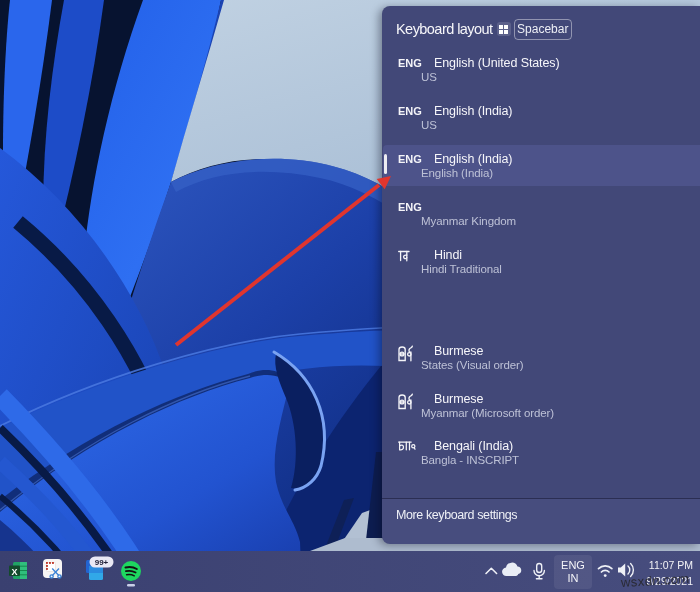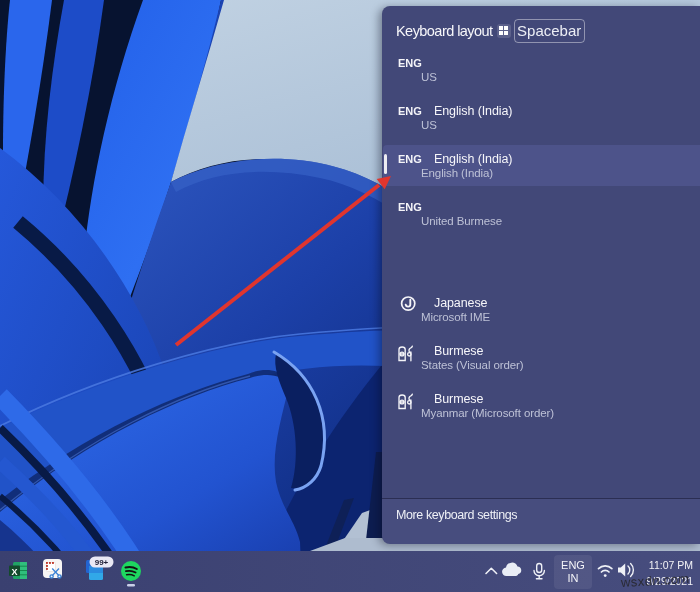--- a/index.html
+++ b/index.html
@@ -7,21 +7,21 @@
     font-family:"Liberation Sans",sans-serif;background:#081634;}
   #wall{position:absolute;left:0;top:0;}
   
   #panel{position:absolute;left:382px;top:6px;width:318px;height:537px;
     background:#424878;border-radius:8px 0 0 8px;color:#f4f4f8;box-shadow:-3px 2px 8px rgba(8,10,28,0.4);}
   #phead{padding:13px 0 0 14px;display:flex;align-items:center;}
   #phead .t{font-size:14.5px;letter-spacing:-0.55px;color:#f7f7fa;}
   .winkey{width:14px;height:14px;margin-left:4px;border-radius:3px;
     background:rgba(255,255,255,0.14);display:flex;align-items:center;justify-content:center;}
   .spacebar{margin-left:3px;border:1px solid rgba(255,255,255,0.42);border-radius:4px;
-    font-size:15px;padding:2px 2.5px 2.5px;color:#eceef5;}
+    font-size:12px;padding:2px 2.5px 2.5px;color:#eceef5;}
   .row{position:absolute;left:0;width:318px;height:48px;}
   .row .ic{position:absolute;left:16px;top:10px;font-weight:bold;font-size:11px;color:#f4f4f8;}
   .row .tt{position:absolute;left:52px;top:9px;font-size:12.5px;letter-spacing:-0.1px;color:#f6f6fa;}
   .row .st{position:absolute;left:39px;top:23.5px;font-size:11.5px;letter-spacing:-0.1px;color:#bdc1d6;}
   #hl{position:absolute;left:1px;top:139px;width:317px;height:41px;
     background:#4d538a;border-radius:4px 0 0 4px;}
   #pill{position:absolute;left:2px;top:148px;width:3px;height:20px;border-radius:2px;background:#ececf2;}
   #pfoot{position:absolute;left:0;top:492px;width:378px;height:45px;
     border-top:1px solid rgba(20,22,48,0.55);background:#474d7e;border-radius:0 0 0 8px;}
   #pfoot .t{position:absolute;left:14px;top:9px;font-size:12.5px;letter-spacing:-0.4px;color:#eef0f6;}
@@ -113,43 +113,48 @@
             <rect x="0" y="5" width="4" height="4" fill="#fff"></rect>
             <rect x="5" y="5" width="4" height="4" fill="#fff"></rect>
           </svg>
       </span>
       <span class="spacebar">Spacebar</span>
     </div>
     <div id="hl"></div>
     <div id="pill"></div>
     <div class="row" style="top:41px">
         <div class="ic">ENG</div>
+        <div class="tt">English (United States)</div>
         <div class="st">US</div>
       </div>
     <div class="row" style="top:89px">
         <div class="ic">ENG</div>
         <div class="tt">English (India)</div>
         <div class="st">US</div>
       </div>
     <div class="row" style="top:137px">
         <div class="ic">ENG</div>
         <div class="tt">English (India)</div>
         <div class="st">English (India)</div>
       </div>
     <div class="row" style="top:185px">
         <div class="ic">ENG</div>
-        <div class="st">United Burmese</div>
-      </div>
-    <div class="row" style="top:281px">
-        <div class="ic" id="ic-jp"><svg width="17" height="16" viewBox="0 0 17 16" style="margin-top:-1px;margin-left:2px">
-            <circle cx="8.2" cy="7.6" r="6.6" stroke="#f4f4f8" stroke-width="1.7" fill="none"></circle>
-            <path d="M10.3,3.8 L10.3,8.4 C10.3,11.2 6.2,11.3 5.7,8.8" stroke="#f4f4f8" stroke-width="1.9" fill="none" stroke-linecap="round"></path>
-          </svg></div>
-        <div class="tt">Japanese</div>
-        <div class="st">Microsoft IME</div>
+        <div class="st">Myanmar Kingdom</div>
+      </div>
+    <div class="row" style="top:233px">
+        <div class="ic" id="ic-hi"><svg width="12" height="12" viewBox="0 0 12 12" style="margin-top:1px">
+            <g stroke="#f4f4f8" stroke-width="1.3" fill="none" stroke-linecap="round">
+              <line x1="0.7" y1="1.5" x2="11" y2="1.5"></line>
+              <line x1="2.6" y1="1.5" x2="2.6" y2="10.5"></line>
+              <line x1="8.8" y1="1.5" x2="8.8" y2="10.8"></line>
+              <path d="M8.8,5.2 C6.3,4.6 4.8,6.4 6,8 C7,9.3 8.8,8.6 8.8,7.3"></path>
+            </g>
+          </svg></div>
+        <div class="tt">Hindi</div>
+        <div class="st">Hindi Traditional</div>
       </div>
     <div class="row" style="top:329px">
         <div class="ic" id="ic-my1"><svg width="16" height="17" viewBox="0 0 16 17" style="margin-top:0px">
             <g stroke="#f4f4f8" stroke-width="1.35" fill="none" stroke-linecap="round">
               <path d="M1,15.5 L1,4.5 C1,1.2 7.2,1.2 7.2,4.5 L7.2,15.5 L1,15.5 Z"></path>
               <circle cx="4" cy="9" r="1.9"></circle>
               <line x1="2.1" y1="9" x2="5.9" y2="9"></line>
               <path d="M12.2,7.5 C10.8,7 10.6,5 11.6,3.8 C12.4,2.8 13.8,2.9 14.3,1.2"></path>
               <line x1="12.9" y1="7" x2="12.9" y2="15.8"></line>
               <circle cx="11.3" cy="9.3" r="1.7"></circle>
@@ -164,20 +169,34 @@
               <path d="M1,15.5 L1,4.5 C1,1.2 7.2,1.2 7.2,4.5 L7.2,15.5 L1,15.5 Z"></path>
               <circle cx="4" cy="9" r="1.9"></circle>
               <line x1="2.1" y1="9" x2="5.9" y2="9"></line>
               <path d="M12.2,7.5 C10.8,7 10.6,5 11.6,3.8 C12.4,2.8 13.8,2.9 14.3,1.2"></path>
               <line x1="12.9" y1="7" x2="12.9" y2="15.8"></line>
               <circle cx="11.3" cy="9.3" r="1.7"></circle>
             </g>
           </svg></div>
         <div class="tt">Burmese</div>
         <div class="st">Myanmar (Microsoft order)</div>
+      </div>
+    <div class="row" style="top:424px">
+        <div class="ic" id="ic-bn"><svg width="18" height="11" viewBox="0 0 18 11" style="margin-top:1px">
+            <g stroke="#f4f4f8" stroke-width="1.25" fill="none" stroke-linecap="round">
+              <line x1="0.6" y1="1" x2="13.2" y2="1"></line>
+              <path d="M1.6,1 L1.6,8.8 C4,9.3 5.8,8 5.4,5.6 C5.1,3.8 3.2,3.6 1.6,5"></path>
+              <line x1="8.3" y1="1" x2="8.3" y2="8.8"></line>
+              <line x1="11.5" y1="1" x2="11.5" y2="8.8"></line>
+              <circle cx="15.3" cy="5.2" r="1.6"></circle>
+              <path d="M16.2,6.5 L17,8.2"></path>
+            </g>
+          </svg></div>
+        <div class="tt">Bengali (India)</div>
+        <div class="st">Bangla - INSCRIPT</div>
       </div>
     <div id="pfoot">
         <div class="t">More keyboard settings</div>
       </div>
   </div>
   <svg id="arrow" style="position:absolute;left:0;top:0" width="700" height="592" viewBox="0 0 700 592">
     <line x1="176" y1="345" x2="379" y2="185" stroke="#e0352e" stroke-width="4"></line>
     <path d="M391,176 L384.7,189.2 L376.7,179 Z" fill="#e0352e"></path>
   </svg>
   <div id="tb"></div>

